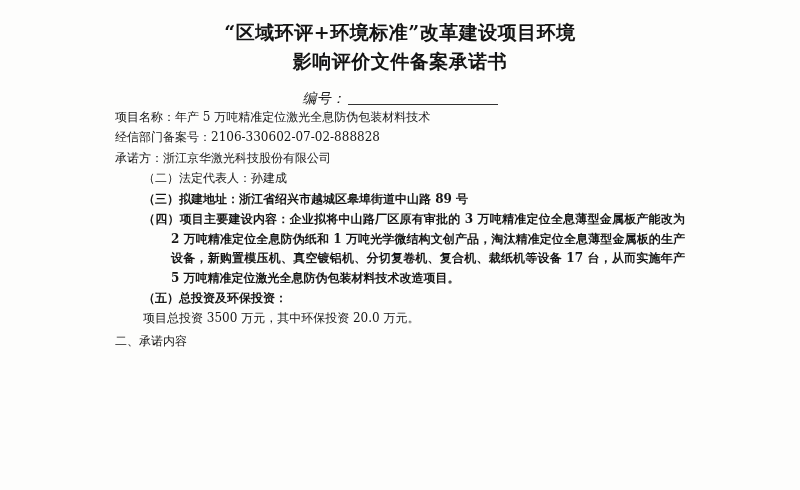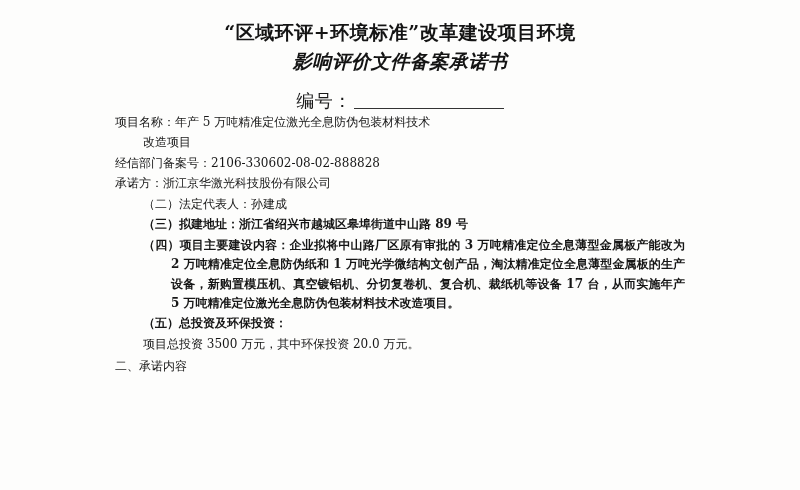--- a/index.html
+++ b/index.html
@@ -28,29 +28,29 @@
     font-size: 19px;
     font-weight: bold;
     line-height: 1.5;
     letter-spacing: 0.5px;
     margin: 4px auto 0 auto;
     width: 640px;
     color: #141414;
   }
   .doc-title .line2 {
     display: block;
-    font-style: italic;
   }
   .code-line {
     width: 640px;
     margin: 14px auto 0 auto;
     text-align: center;
-    font-size: 18px;
+    font-size: 14px;
     letter-spacing: 0.5px;
     color: #191919;
+    font-style: italic;
   }
   .code-line .code-underline {
     display: inline-block;
     min-width: 150px;
     border-bottom: 1px solid #333;
     height: 15px;
     vertical-align: -2px;
     margin-left: 2px;
   }
   .body-block {
@@ -93,26 +93,23 @@
 
   <div class="code-line">
     <span>编号：</span><span class="code-underline"></span>
   </div>
 
   <div class="body-block">
 
     <div class="para hang">
       <span>项目名称：</span><span>年产 5 万吨精准定位激光全息防伪包装材料技术</span>
     </div>
-    <div class="para sub">
-      <span>改造项目</span>
-    </div>
 
     <div class="para">
-      <span>经信部门备案号：</span><span>2106-330602-08-02-888828</span>
+      <span>经信部门备案号：</span><span>2106-330602-07-02-888828</span>
     </div>
 
     <div class="para">
       <span>承诺方：</span><span>浙江京华激光科技股份有限公司</span>
     </div>
 
 
     <div class="para sub">（二）法定代表人：孙建成</div>
     <div class="para sub-hang">（三）拟建地址：浙江省绍兴市越城区皋埠街道中山路 89 号</div>
 

